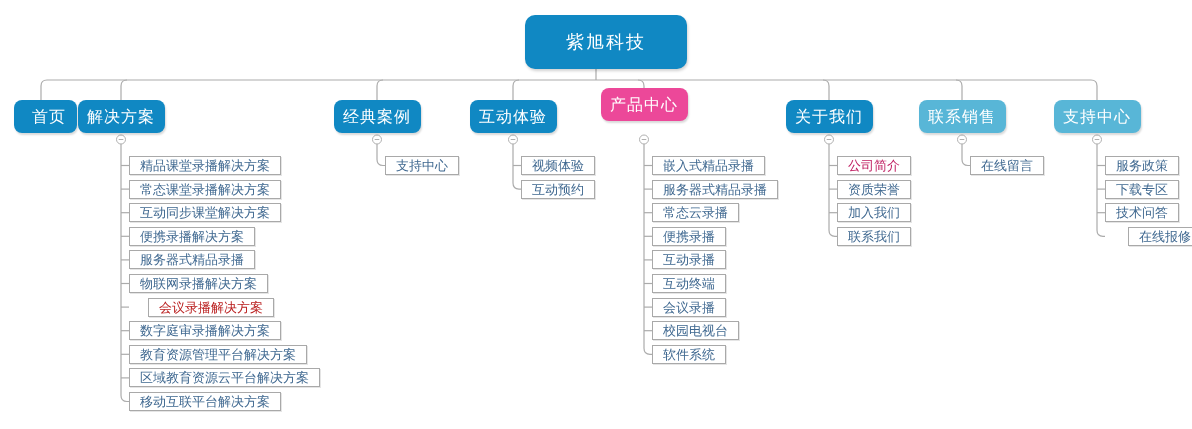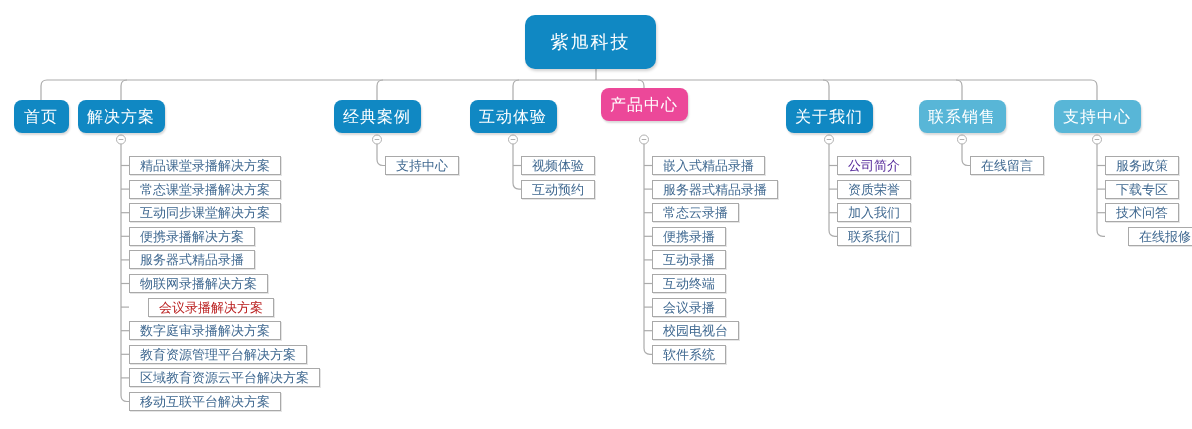--- a/index.html
+++ b/index.html
@@ -96,22 +96,22 @@
       <path d="M 1097 144 V 230.3 Q 1097 236.3 1103 236.3 H 1105" fill="none" stroke="#ABABAB" stroke-width="1.2"></path>
       <path d="M 1097 165.5 H 1105" fill="none" stroke="#ABABAB" stroke-width="1.2"></path>
       <path d="M 1097 189.1 H 1105" fill="none" stroke="#ABABAB" stroke-width="1.2"></path>
       <path d="M 1097 212.7 H 1105" fill="none" stroke="#ABABAB" stroke-width="1.2"></path>
       <g class="toggle-circle">
         <circle cx="1097" cy="139.5" r="4.5" fill="#FFFFFF" stroke="#B0B0B0" stroke-width="1"></circle>
         <line x1="1094.7" x2="1099.3" y1="139.5" y2="139.5" stroke="#B0B0B0" stroke-width="1"></line>
       </g>
     </svg>
   <div id="nodes">
-      <div class="root-node" style="left: 525px; top: 15px; width: 131px; height: 54px; line-height: 54px; background: rgb(16, 136, 195); color: rgb(255, 255, 255);">紫旭科技</div>
-      <div class="l1-node" style="left: 13.5px; top: 100px; width: 55px; background: rgb(16, 136, 195); color: rgb(255, 255, 255);">首页</div>
+      <div class="root-node" style="left: 525px; top: 15px; width: 162px; height: 54px; line-height: 54px; background: rgb(16, 136, 195); color: rgb(255, 255, 255);">紫旭科技</div>
+      <div class="l1-node" style="left: 13.5px; top: 100px; width: 55px; background: rgb(16, 136, 195); color: rgb(255, 255, 255); padding-left: 8px;">首页</div>
       <div class="l1-node" style="left: 77.5px; top: 100px; width: 87px; background: rgb(16, 136, 195); color: rgb(255, 255, 255);">解决方案</div>
       <div class="child-node" style="left: 129px; top: 156px; border: 1px solid rgb(169, 169, 169); color: rgb(63, 104, 144);">精品课堂录播解决方案</div>
       <div class="child-node" style="left: 129px; top: 179.6px; border: 1px solid rgb(169, 169, 169); color: rgb(63, 104, 144);">常态课堂录播解决方案</div>
       <div class="child-node" style="left: 129px; top: 203.2px; border: 1px solid rgb(169, 169, 169); color: rgb(63, 104, 144);">互动同步课堂解决方案</div>
       <div class="child-node" style="left: 129px; top: 226.8px; border: 1px solid rgb(169, 169, 169); color: rgb(63, 104, 144);">便携录播解决方案</div>
       <div class="child-node" style="left: 129px; top: 250.4px; border: 1px solid rgb(169, 169, 169); color: rgb(63, 104, 144);">服务器式精品录播</div>
       <div class="child-node" style="left: 129px; top: 274px; border: 1px solid rgb(169, 169, 169); color: rgb(63, 104, 144);">物联网录播解决方案</div>
       <div class="child-node" style="left: 129px; top: 297.6px; border: 1px solid rgb(169, 169, 169); color: #b91c1c; margin-left: 19px;">会议录播解决方案</div>
       <div class="child-node" style="left: 129px; top: 321.2px; border: 1px solid rgb(169, 169, 169); color: rgb(63, 104, 144);">数字庭审录播解决方案</div>
       <div class="child-node" style="left: 129px; top: 344.8px; border: 1px solid rgb(169, 169, 169); color: rgb(63, 104, 144);">教育资源管理平台解决方案</div>
@@ -126,21 +126,21 @@
       <div class="child-node" style="left: 652px; top: 156px; border: 1px solid rgb(169, 169, 169); color: rgb(63, 104, 144);">嵌入式精品录播</div>
       <div class="child-node" style="left: 652px; top: 179.6px; border: 1px solid rgb(169, 169, 169); color: rgb(63, 104, 144);">服务器式精品录播</div>
       <div class="child-node" style="left: 652px; top: 203.2px; border: 1px solid rgb(169, 169, 169); color: rgb(63, 104, 144);">常态云录播</div>
       <div class="child-node" style="left: 652px; top: 226.8px; border: 1px solid rgb(169, 169, 169); color: rgb(63, 104, 144);">便携录播</div>
       <div class="child-node" style="left: 652px; top: 250.4px; border: 1px solid rgb(169, 169, 169); color: rgb(63, 104, 144);">互动录播</div>
       <div class="child-node" style="left: 652px; top: 274px; border: 1px solid rgb(169, 169, 169); color: rgb(63, 104, 144);">互动终端</div>
       <div class="child-node" style="left: 652px; top: 297.6px; border: 1px solid rgb(169, 169, 169); color: rgb(63, 104, 144);">会议录播</div>
       <div class="child-node" style="left: 652px; top: 321.2px; border: 1px solid rgb(169, 169, 169); color: rgb(63, 104, 144);">校园电视台</div>
       <div class="child-node" style="left: 652px; top: 344.8px; border: 1px solid rgb(169, 169, 169); color: rgb(63, 104, 144);">软件系统</div>
       <div class="l1-node" style="left: 785.5px; top: 100px; width: 87px; background: rgb(16, 136, 195); color: rgb(255, 255, 255);">关于我们</div>
-      <div class="child-node" style="left: 837px; top: 156px; border: 1px solid rgb(169, 169, 169); color: #4c1d95;">公司简介</div>
+      <div class="child-node" style="left: 837px; top: 156px; border: 1px solid rgb(169, 169, 169); color: #be185d;">公司简介</div>
       <div class="child-node" style="left: 837px; top: 179.6px; border: 1px solid rgb(169, 169, 169); color: rgb(63, 104, 144);">资质荣誉</div>
       <div class="child-node" style="left: 837px; top: 203.2px; border: 1px solid rgb(169, 169, 169); color: rgb(63, 104, 144); text-align: center;">加入我们</div>
       <div class="child-node" style="left: 837px; top: 226.8px; border: 1px solid rgb(169, 169, 169); color: rgb(63, 104, 144);">联系我们</div>
       <div class="l1-node" style="left: 918.5px; top: 100px; width: 87px; background: rgb(88, 182, 215); color: rgb(255, 255, 255);">联系销售</div>
       <div class="child-node" style="left: 970px; top: 156px; border: 1px solid rgb(169, 169, 169); color: rgb(63, 104, 144);">在线留言</div>
       <div class="l1-node" style="left: 1053.5px; top: 100px; width: 87px; background: rgb(88, 182, 215); color: rgb(255, 255, 255);">支持中心</div>
       <div class="child-node" style="left: 1105px; top: 156px; border: 1px solid rgb(169, 169, 169); color: rgb(63, 104, 144);">服务政策</div>
       <div class="child-node" style="left: 1105px; top: 179.6px; border: 1px solid rgb(169, 169, 169); color: rgb(63, 104, 144);">下载专区</div>
       <div class="child-node" style="left: 1105px; top: 203.2px; border: 1px solid rgb(169, 169, 169); color: rgb(63, 104, 144);">技术问答</div>
       <div class="child-node" style="left: 1128px; top: 226.8px; border: 1px solid rgb(169, 169, 169); color: rgb(63, 104, 144);">在线报修</div>

